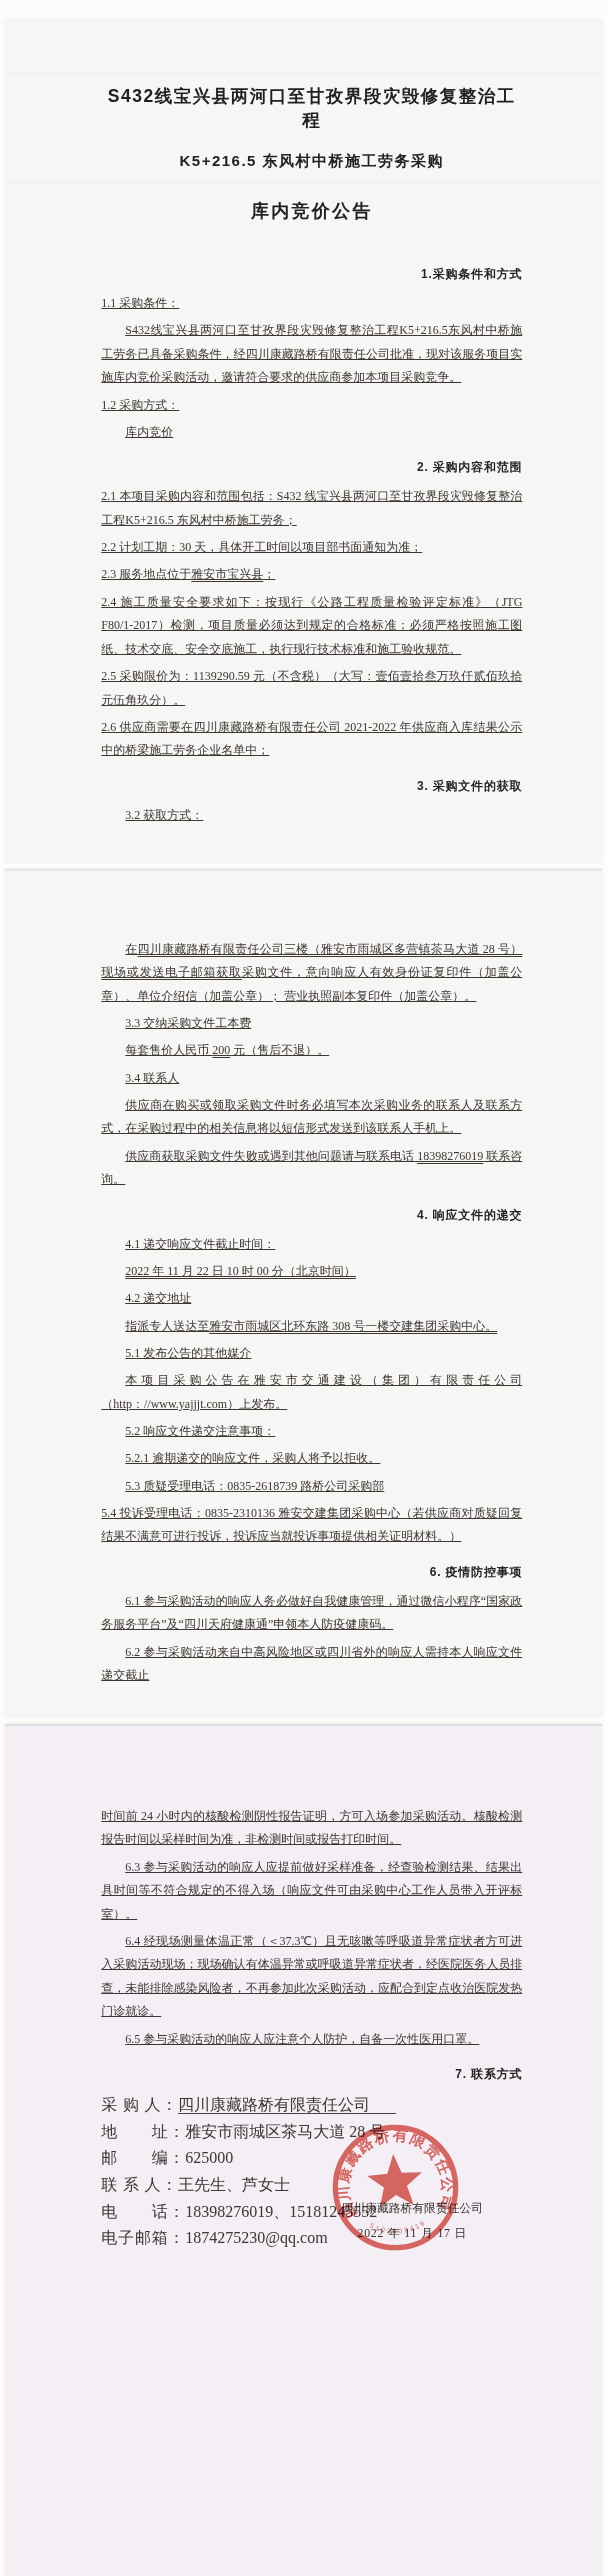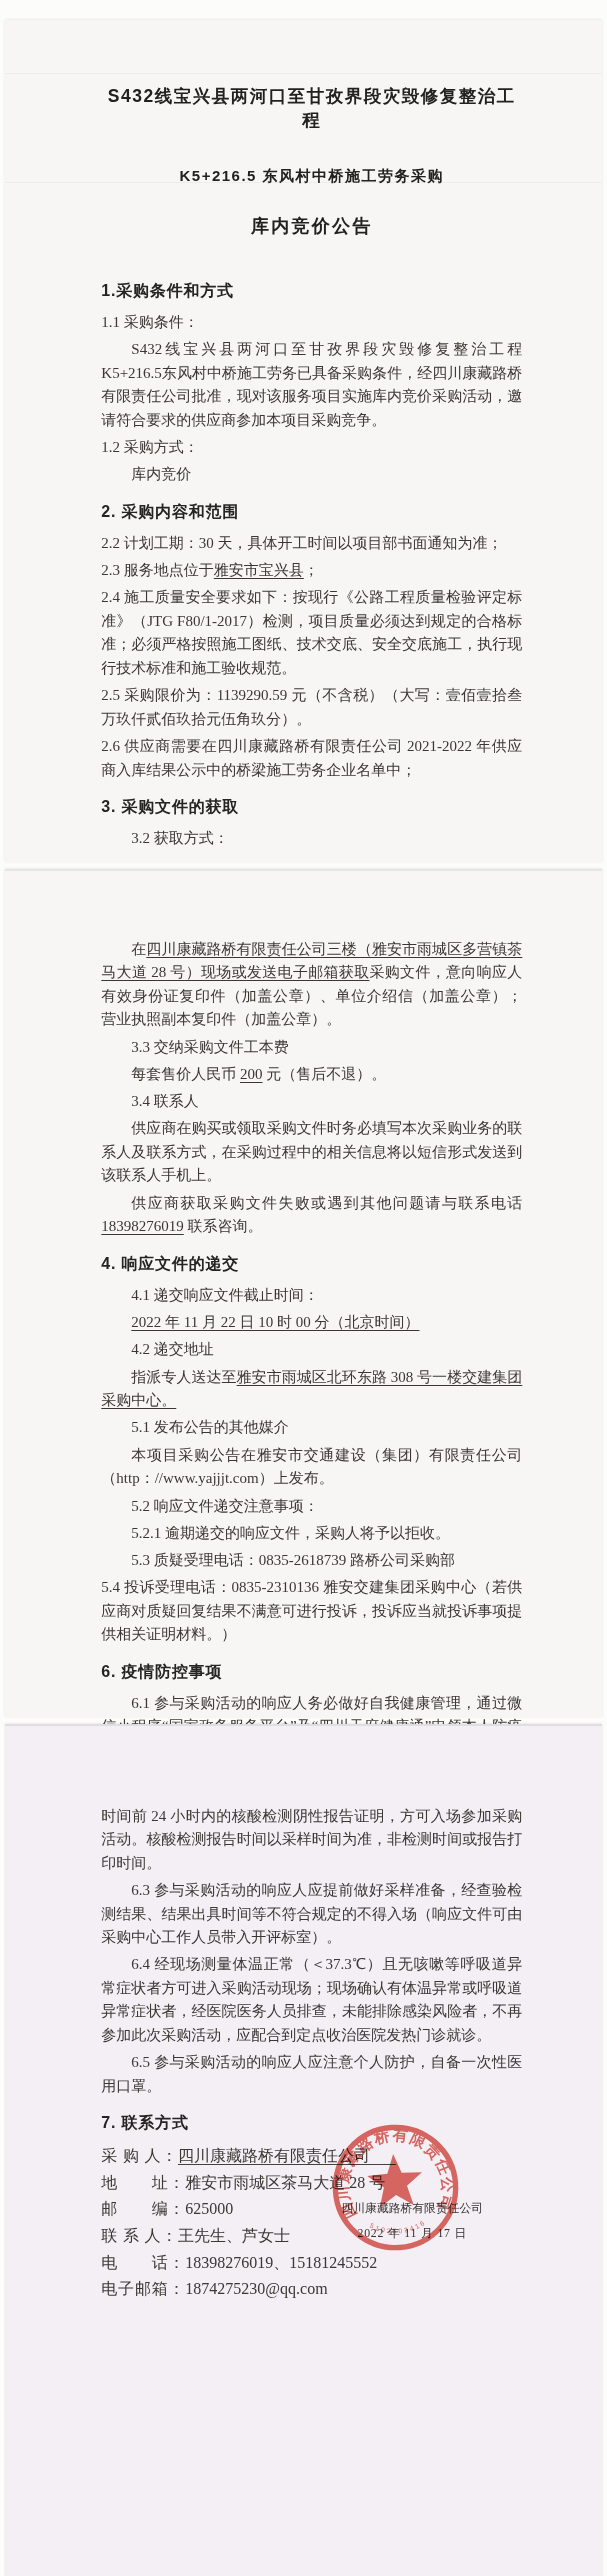--- a/index.html
+++ b/index.html
@@ -18,31 +18,31 @@
     box-shadow:0 -1.5px 2.3px rgba(60,55,50,.12);
   }
   #sheet1{height:843px;margin-top:20px;}
   #sheet2{height:849px;margin-top:6px;}
   #sheet3{height:854px;margin-top:6px;background:#f4eef5;}
   .fold{position:absolute;left:0;right:0;height:0.8px;background:rgba(90,85,80,.06);}
   .tear{position:absolute;left:0;right:0;top:0;height:1.5px;background:rgba(80,75,70,.10);}
 
   .title-block{padding-top:64px;text-align:center;color:#232120;
     font-family:"Liberation Sans", sans-serif;font-weight:bold;}
-  .title-l1{font-size:17.5px;letter-spacing:1.5px;margin-bottom:35px;}
+  .title-l1{font-size:17.5px;letter-spacing:1.5px;margin-bottom:20px;}
   .title-l2{font-size:15px;letter-spacing:1.5px;margin-bottom:28px;}
   .title-l3{font-size:18px;letter-spacing:2.3px;}
 
   h2.sec{
     font-family:"Liberation Sans", sans-serif;
-    font-size:16px;color:#262422;font-weight:bold;
-    margin:15px 0 9px 0;letter-spacing:0.8px;
+    font-size:12px;color:#262422;font-weight:bold;
+    margin:15px 0 9px 0;letter-spacing:0.8px;text-align:right;
   }
   #sheet1 h2.sec.first{margin-top:43px;}
-  p.body{font-size:15px;line-height:23.5px;margin:3.8px 0;text-align:justify;}
+  p.body{font-size:12px;line-height:23.5px;margin:3.8px 0;text-align:justify;text-decoration:underline;}
   p.ind{text-indent:2em;}
   p.tight{margin:2.3px 0;}
   .u{text-decoration:underline;text-underline-offset:3px;}
   .pad-top{padding-top:65px;}
   .pad-top3{padding-top:77px;}
 
   .contact{margin-top:4.6px;}
   .contact .row{font-size:16px;line-height:26.6px;}
   .contact .lbl{letter-spacing:0.8px;}
   .uline-trail{border-bottom:0.8px solid #46423e;padding-right:26px;}
@@ -71,20 +71,21 @@
     <div class="title-l3">库内竞价公告</div>
   </div>
 
   <h2 class="sec first">1.采购条件和方式</h2>
   <p class="body tight">1.1 采购条件：</p>
   <p class="body ind">S432线宝兴县两河口至甘孜界段灾毁修复整治工程K5+216.5东风村中桥施工劳务已具备采购条件，经四川康藏路桥有限责任公司批准，现对该服务项目实施库内竞价采购活动，邀请符合要求的供应商参加本项目采购竞争。</p>
   <p class="body tight">1.2 采购方式：</p>
   <p class="body ind">库内竞价</p>
 
   <h2 class="sec">2. 采购内容和范围</h2>
+  <p class="body">2.1 本项目采购内容和范围包括：S432 线宝兴县两河口至甘孜界段灾毁修复整治工程K5+216.5 东风村中桥施工劳务；</p>
   <p class="body">2.2 计划工期：30 天，具体开工时间以项目部书面通知为准；</p>
   <p class="body"><span>2.3 服务地点位于</span><span class="u">雅安市宝兴县</span><span>；</span></p>
   <p class="body">2.4 施工质量安全要求如下：按现行《公路工程质量检验评定标准》（JTG F80/1-2017）检测，项目质量必须达到规定的合格标准；必须严格按照施工图纸、技术交底、安全交底施工，执行现行技术标准和施工验收规范。</p>
   <p class="body">2.5 采购限价为：1139290.59 元（不含税）（大写：壹佰壹拾叁万玖仟贰佰玖拾元伍角玖分）。</p>
   <p class="body">2.6 供应商需要在四川康藏路桥有限责任公司 2021-2022 年供应商入库结果公示中的桥梁施工劳务企业名单中；</p>
 
   <h2 class="sec">3. 采购文件的获取</h2>
   <p class="body ind">3.2 获取方式：</p>
 </div>
 

